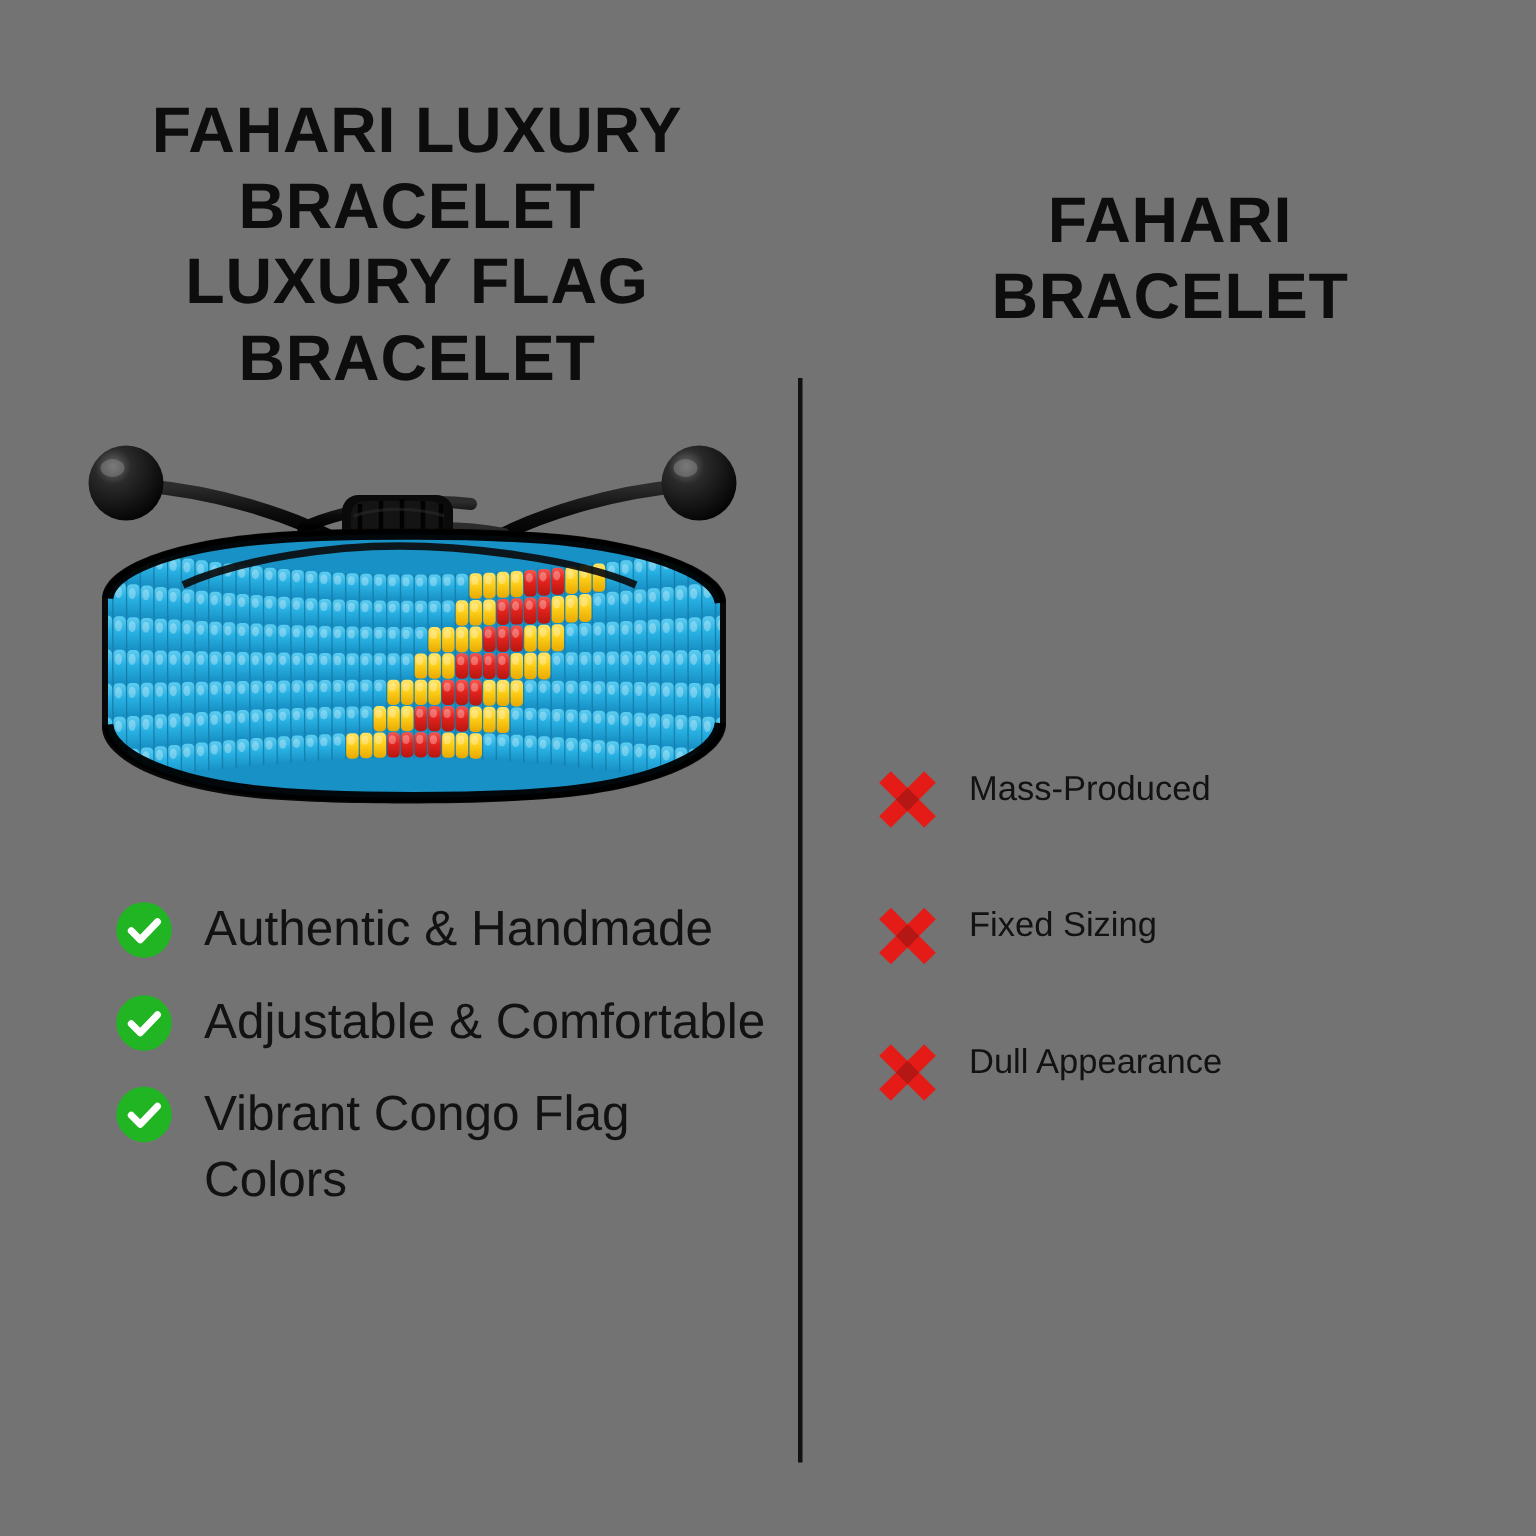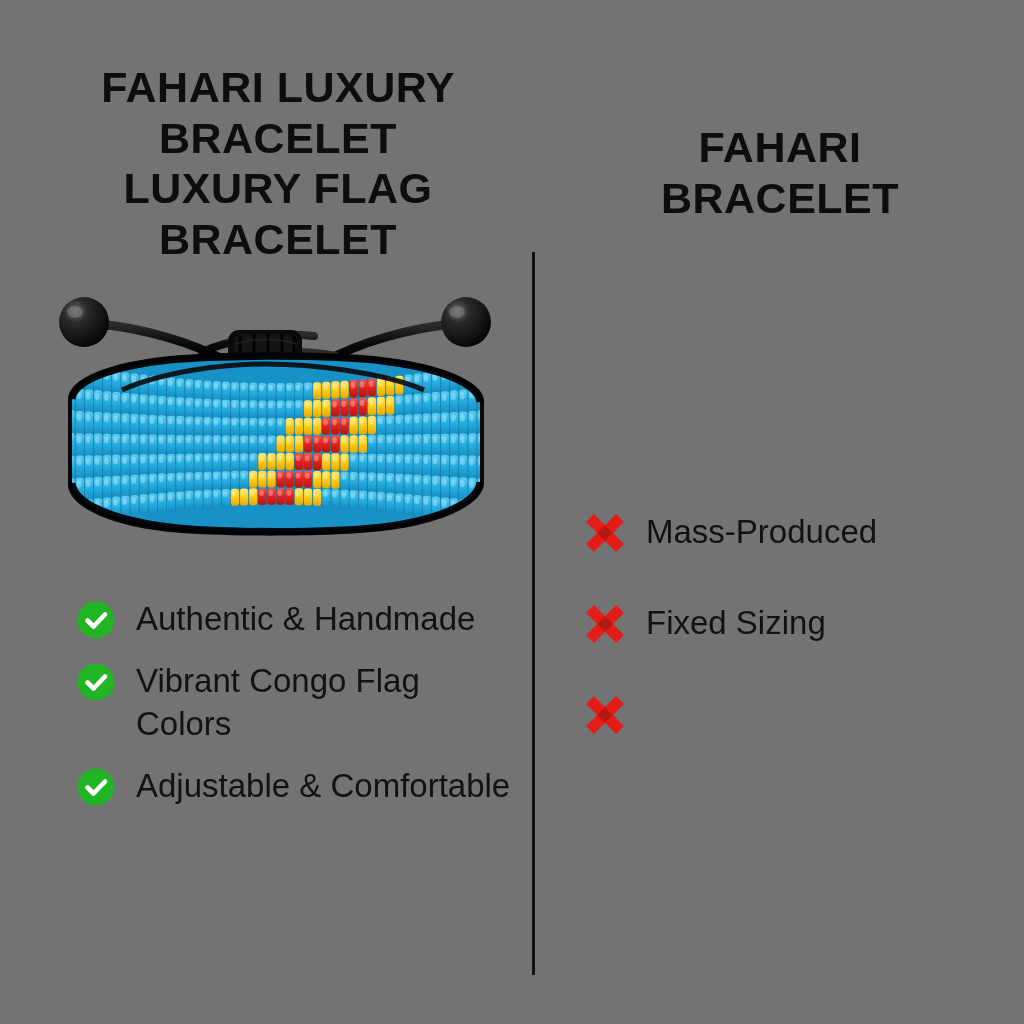--- a/index.html
+++ b/index.html
@@ -81,21 +81,21 @@
   .list-right .list-item { margin-bottom: 45px; }
 
   .item-label {
     font-size: 33px;
     line-height: 1.32;
     color: #121212;
     font-weight: 400;
     padding-top: 1px;
   }
   .list-right .item-label {
-    font-size: 33px;
+    font-size: 23px;
     padding-top: 2px;
     white-space: nowrap;
   }
 
   
   .icon-check {
     flex: 0 0 auto;
     width: 40px;
     height: 40px;
     margin-top: 4px;
@@ -929,31 +929,31 @@
     </div>
 
 
     <div class="list-item">
       <span class="icon-check">
         <svg viewBox="0 0 40 40" width="40" height="40">
           <circle cx="20" cy="20" r="18.5" fill="#22B523"></circle>
           <path d="M11.5 20.5 L17.5 26.5 L29 14.5" stroke="#ffffff" stroke-width="4.6" fill="none" stroke-linecap="round" stroke-linejoin="round"></path>
         </svg>
       </span>
-      <span class="item-label">Vibrant Congo Flag Colors</span>
+      <span class="item-label">Adjustable &amp; Comfortable</span>
     </div>
 
     <div class="list-item">
       <span class="icon-check">
         <svg viewBox="0 0 40 40" width="40" height="40">
           <circle cx="20" cy="20" r="18.5" fill="#22B523"></circle>
           <path d="M11.5 20.5 L17.5 26.5 L29 14.5" stroke="#ffffff" stroke-width="4.6" fill="none" stroke-linecap="round" stroke-linejoin="round"></path>
         </svg>
       </span>
-      <span class="item-label">Adjustable &amp; Comfortable</span>
+      <span class="item-label">Vibrant Congo Flag Colors</span>
     </div>
 
   </div>
 
   <div class="list list-right">
 
     <div class="list-item">
       <span class="icon-x">
         <svg viewBox="0 0 42 42" width="42" height="42">
           <g stroke="#E41B17" stroke-width="11" stroke-linecap="butt">
@@ -983,17 +983,18 @@
     <div class="list-item">
       <span class="icon-x">
         <svg viewBox="0 0 42 42" width="42" height="42">
           <g stroke="#E41B17" stroke-width="11" stroke-linecap="butt">
             <line x1="6" y1="6" x2="36" y2="36"></line>
             <line x1="36" y1="6" x2="6" y2="36"></line>
           </g>
           <rect x="15.5" y="15.5" width="11" height="11" fill="#8E1612" opacity="0.55" transform="rotate(45 21 21)"></rect>
         </svg>
       </span>
+      <span class="item-label">Dull Appearance</span>
     </div>
 
   </div>
 
 </div>
 
 </body></html>

